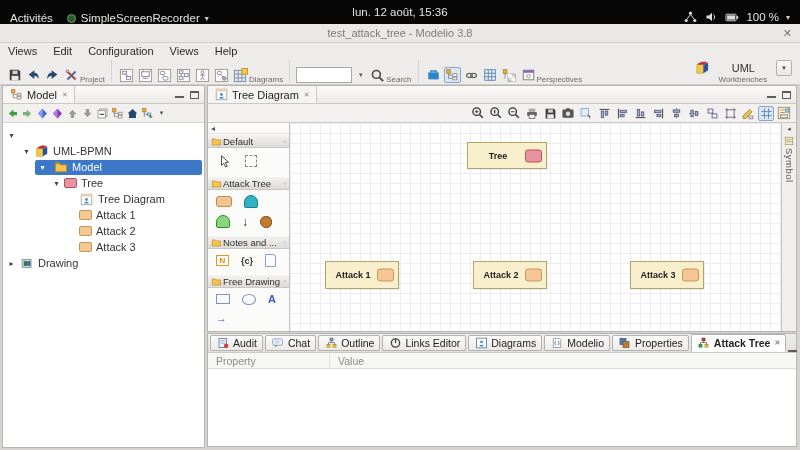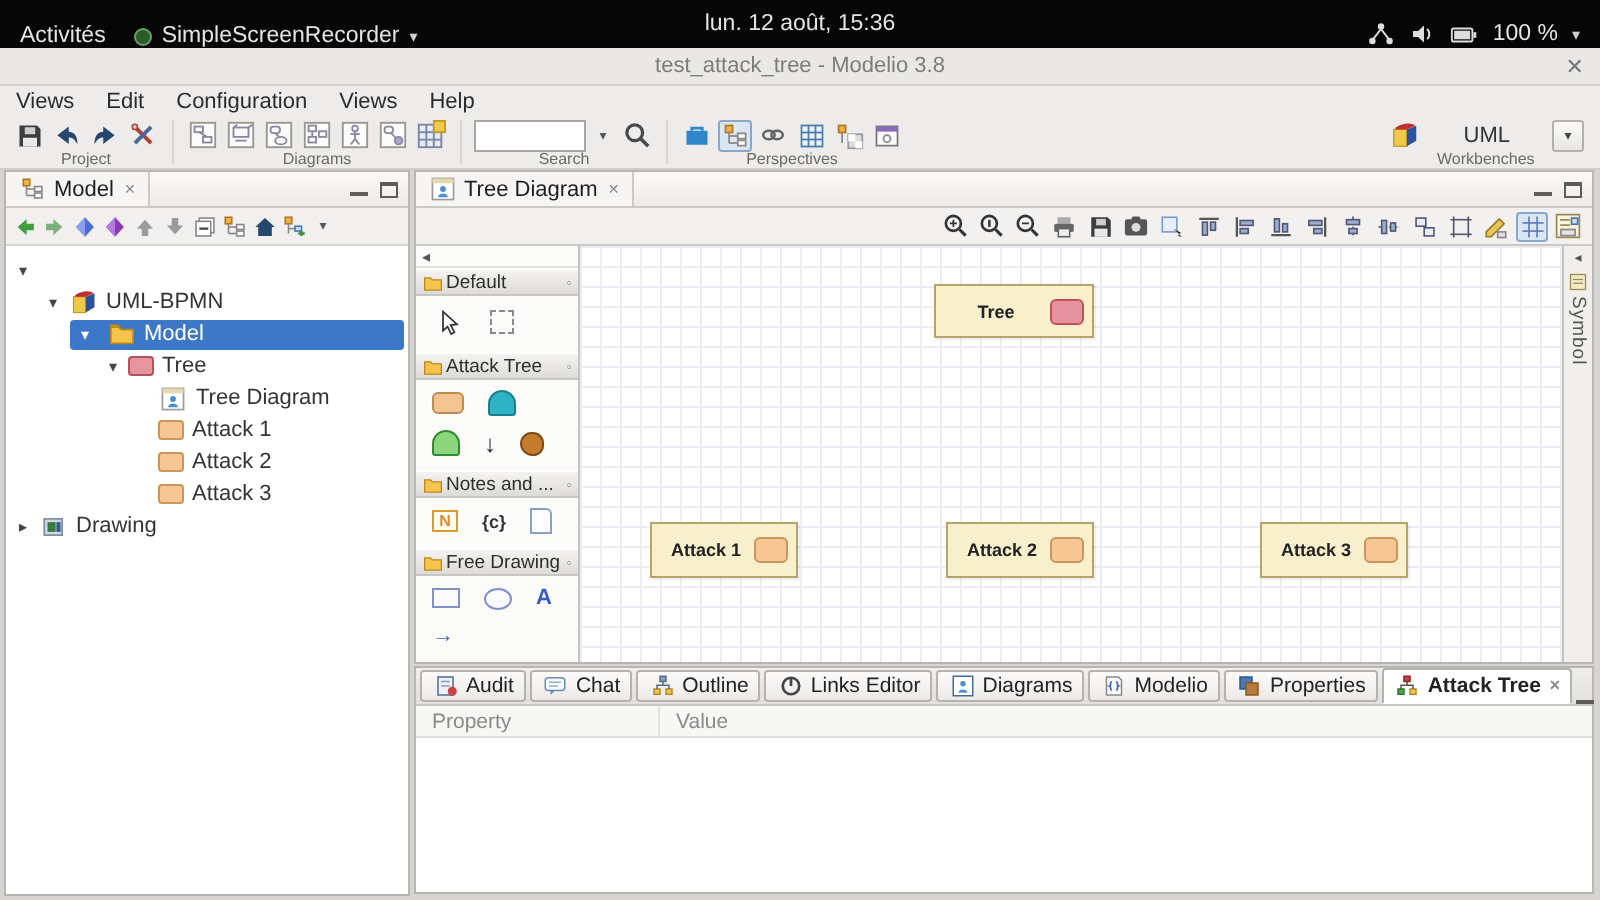--- a/index.html
+++ b/index.html
@@ -17,21 +17,21 @@
   .chev{font-size:8px;color:#cfcfcf}
 
   
   .titlebar{position:absolute;left:0;top:24px;width:800px;height:19px;background:#e9e8e6;border-bottom:1px solid #d2d0cd;display:flex;align-items:center;justify-content:center;color:#7d7c7a;font-size:11px}
   .win-close{position:absolute;right:8px;top:0;height:19px;display:flex;align-items:center;color:#777;font-size:11px;cursor:default}
   .menubar{position:absolute;left:0;top:43px;width:800px;height:15px;background:#edecea;display:flex;align-items:center;gap:0;font-size:11px;color:#2b2b2b}
   .menu-item{padding:0 8px}
 
   
   .toolbar{position:absolute;left:0;top:58px;width:800px;height:27px;background:#edecea;border-bottom:1px solid #cfcdca;display:flex;align-items:stretch}
-  .tgroup{display:flex;flex-direction:column;align-items:center;padding:1px 6px 0 6px}
+  .tgroup{display:flex;flex-direction:row;align-items:flex-end;padding:1px 6px 0 6px}
   .tg-icons{display:flex;align-items:center;gap:2px;height:18px}
   .tg-label{font-size:8px;color:#6b6a68;line-height:8px}
   .tsep{width:1px;background:#d6d4d1;margin:2px 0}
   .i16{width:17px;height:16px;display:inline-flex;align-items:center;justify-content:center;flex:0 0 auto}
   .i14{width:14px;height:14px;display:inline-flex;align-items:center;justify-content:center;flex:0 0 auto}
   .search-input{width:56px;height:16px;border:1px solid #a9a7a3;background:#fff;font-size:10px;padding:0 3px;font-family:"Liberation Sans",sans-serif}
   .mini-drop{width:13px;height:16px;display:inline-flex;align-items:center;justify-content:center;color:#555;font-size:7px}
   .active-tool{background:#dbe6f3;border:1px solid #8aa6c8;border-radius:2px}
   .wb{margin-left:auto;display:flex;flex-direction:column;align-items:center;padding:1px 8px 0 0}
   .wb-combo{display:flex;align-items:center;height:18px;gap:21px}

